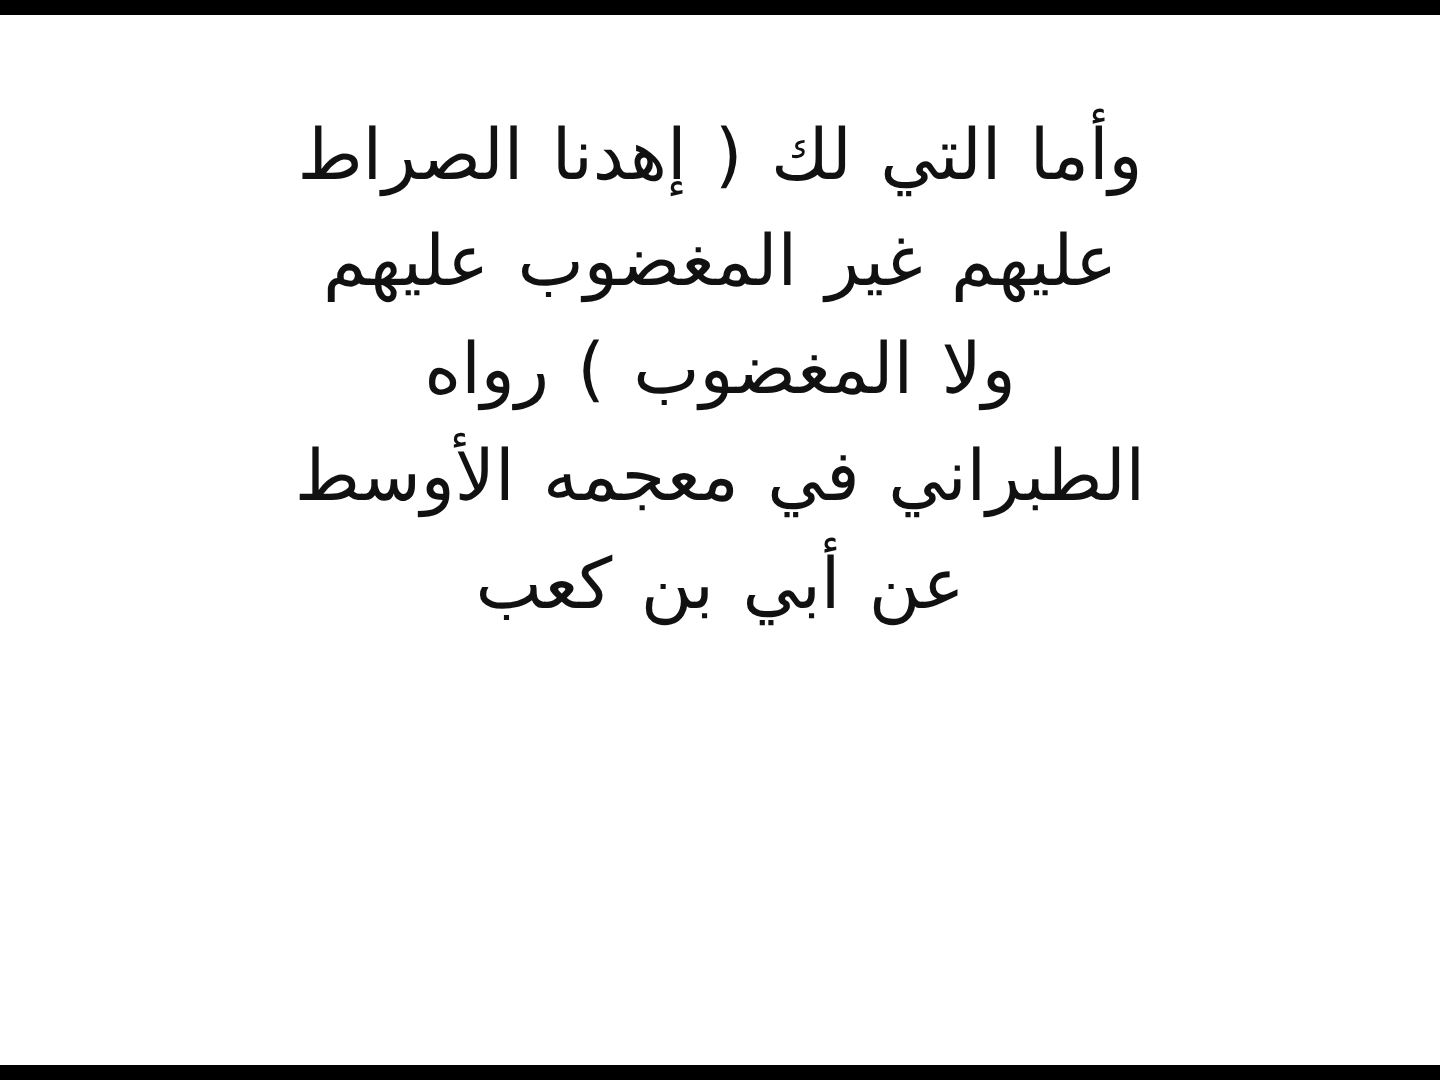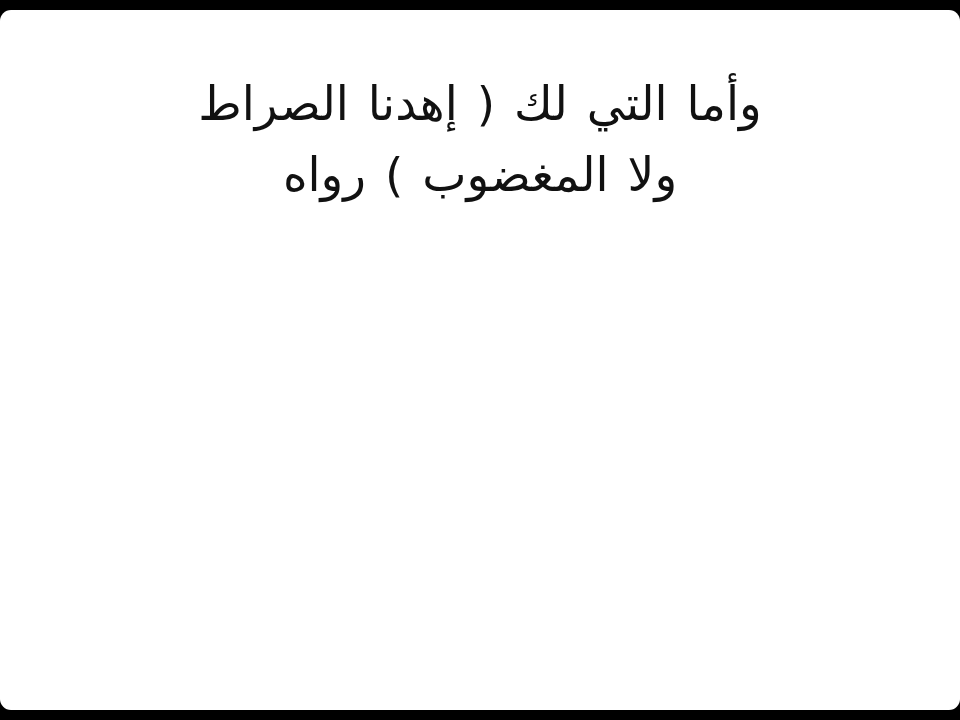--- a/index.html
+++ b/index.html
@@ -24,21 +24,20 @@
     position: absolute;
     left: 0;
     top: 10px;
     width: 960px;
     height: 700px;
     background: #ffffff;
     box-sizing: border-box;
     display: flex;
     align-items: flex-start;
     justify-content: center;
-    border-radius: 11px;
   }
   .text-block {
     direction: rtl;
     text-align: center;
     width: 800px;
     margin-top: 58px;
     color: #111111;
     font-family: "DejaVu Sans", sans-serif;
     font-size: 47px;
     line-height: 1.52;
@@ -57,16 +56,19 @@
   .line-shift-5 { margin-right: 0px; }
   .line-shift-6 { margin-right: 0px; }
 </style>
 </head>
 <body>
 
 <div class="screen">
   <div class="page">
     <div class="text-block">
       <span class="line line-shift-1">وأما التي لك ( إهدنا الصراط</span>
+      <span class="line line-shift-3">عليهم غير المغضوب عليهم</span>
       <span class="line line-shift-4">ولا المغضوب ) رواه</span>
+      <span class="line line-shift-5">الطبراني في معجمه الأوسط</span>
+      <span class="line line-shift-6">عن أبي بن كعب</span>
     </div>
   </div>
 </div>
 
 </body></html>

